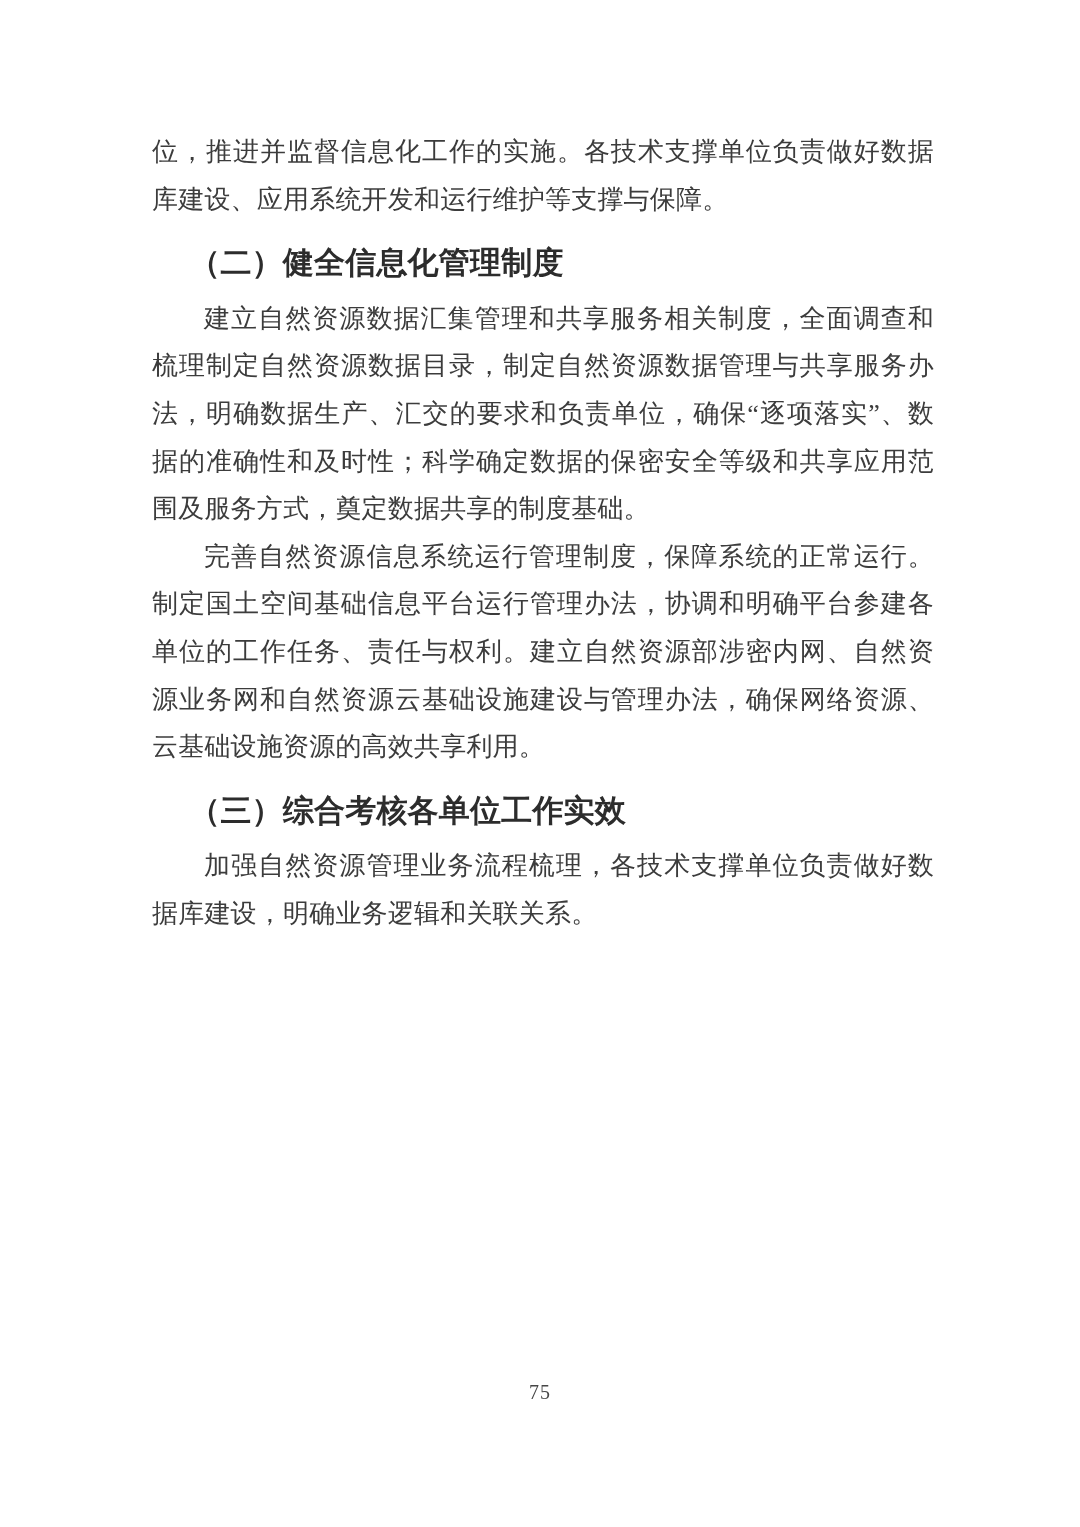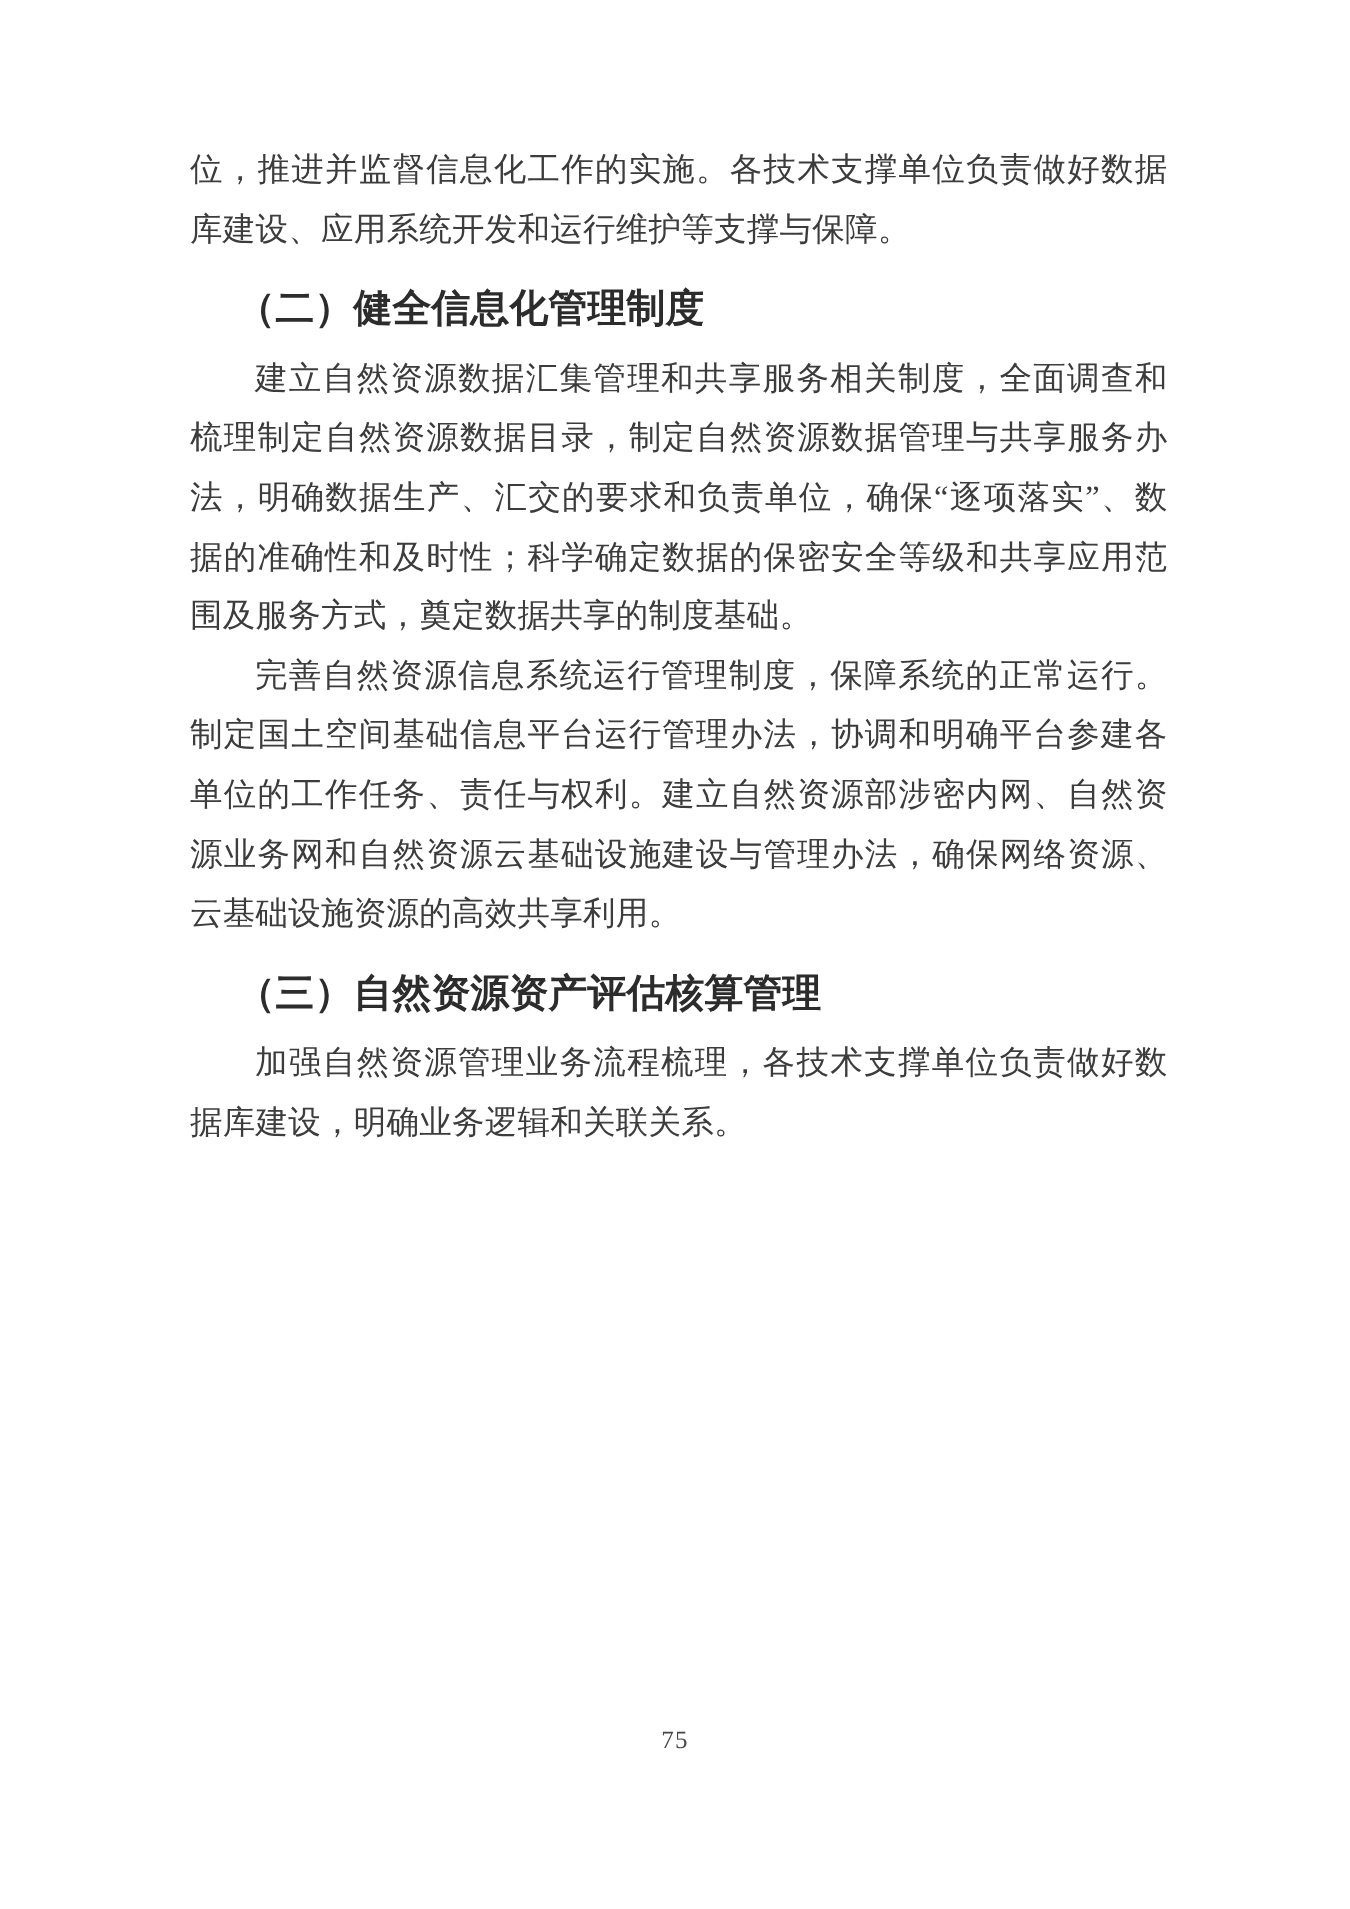--- a/index.html
+++ b/index.html
@@ -11,21 +11,21 @@
     position: relative;
     width: 1080px;
     height: 1527px;
     background: #ffffff;
     overflow: hidden;
     font-family: "Liberation Serif", "DejaVu Serif", serif;
   }
   .content {
     position: absolute;
     left: 152px;
-    top: 112px;
+    top: 128px;
     width: 782px;
     color: #3d3d3d;
     font-size: 26px;
     line-height: 47.6px;
     text-align: justify;
     
     filter: blur(0.35px) contrast(1.02);
     letter-spacing: 0.2px;
   }
   p.body {
@@ -60,17 +60,17 @@
 </style>
 </head>
 <body>
 
 <div class="page">
   <main class="content">
     <p class="body cont">位，推进并监督信息化工作的实施。各技术支撑单位负责做好数据库建设、应用系统开发和运行维护等支撑与保障。</p>
     <h2 class="heading">（二）健全信息化管理制度</h2>
     <p class="body">建立自然资源数据汇集管理和共享服务相关制度，全面调查和梳理制定自然资源数据目录，制定自然资源数据管理与共享服务办法，明确数据生产、汇交的要求和负责单位，确保“逐项落实”、数据的准确性和及时性；科学确定数据的保密安全等级和共享应用范围及服务方式，奠定数据共享的制度基础。</p>
     <p class="body">完善自然资源信息系统运行管理制度，保障系统的正常运行。制定国土空间基础信息平台运行管理办法，协调和明确平台参建各单位的工作任务、责任与权利。建立自然资源部涉密内网、自然资源业务网和自然资源云基础设施建设与管理办法，确保网络资源、云基础设施资源的高效共享利用。</p>
-    <h2 class="heading">（三）自然资源资产评估核算管理</h2>
+    <h2 class="heading">（三）综合考核各单位工作实效</h2>
     <p class="body">加强自然资源管理业务流程梳理，各技术支撑单位负责做好数据库建设，明确业务逻辑和关联关系。</p>
   </main>
   <footer class="folio">75</footer>
 </div>
 
 </body></html>

